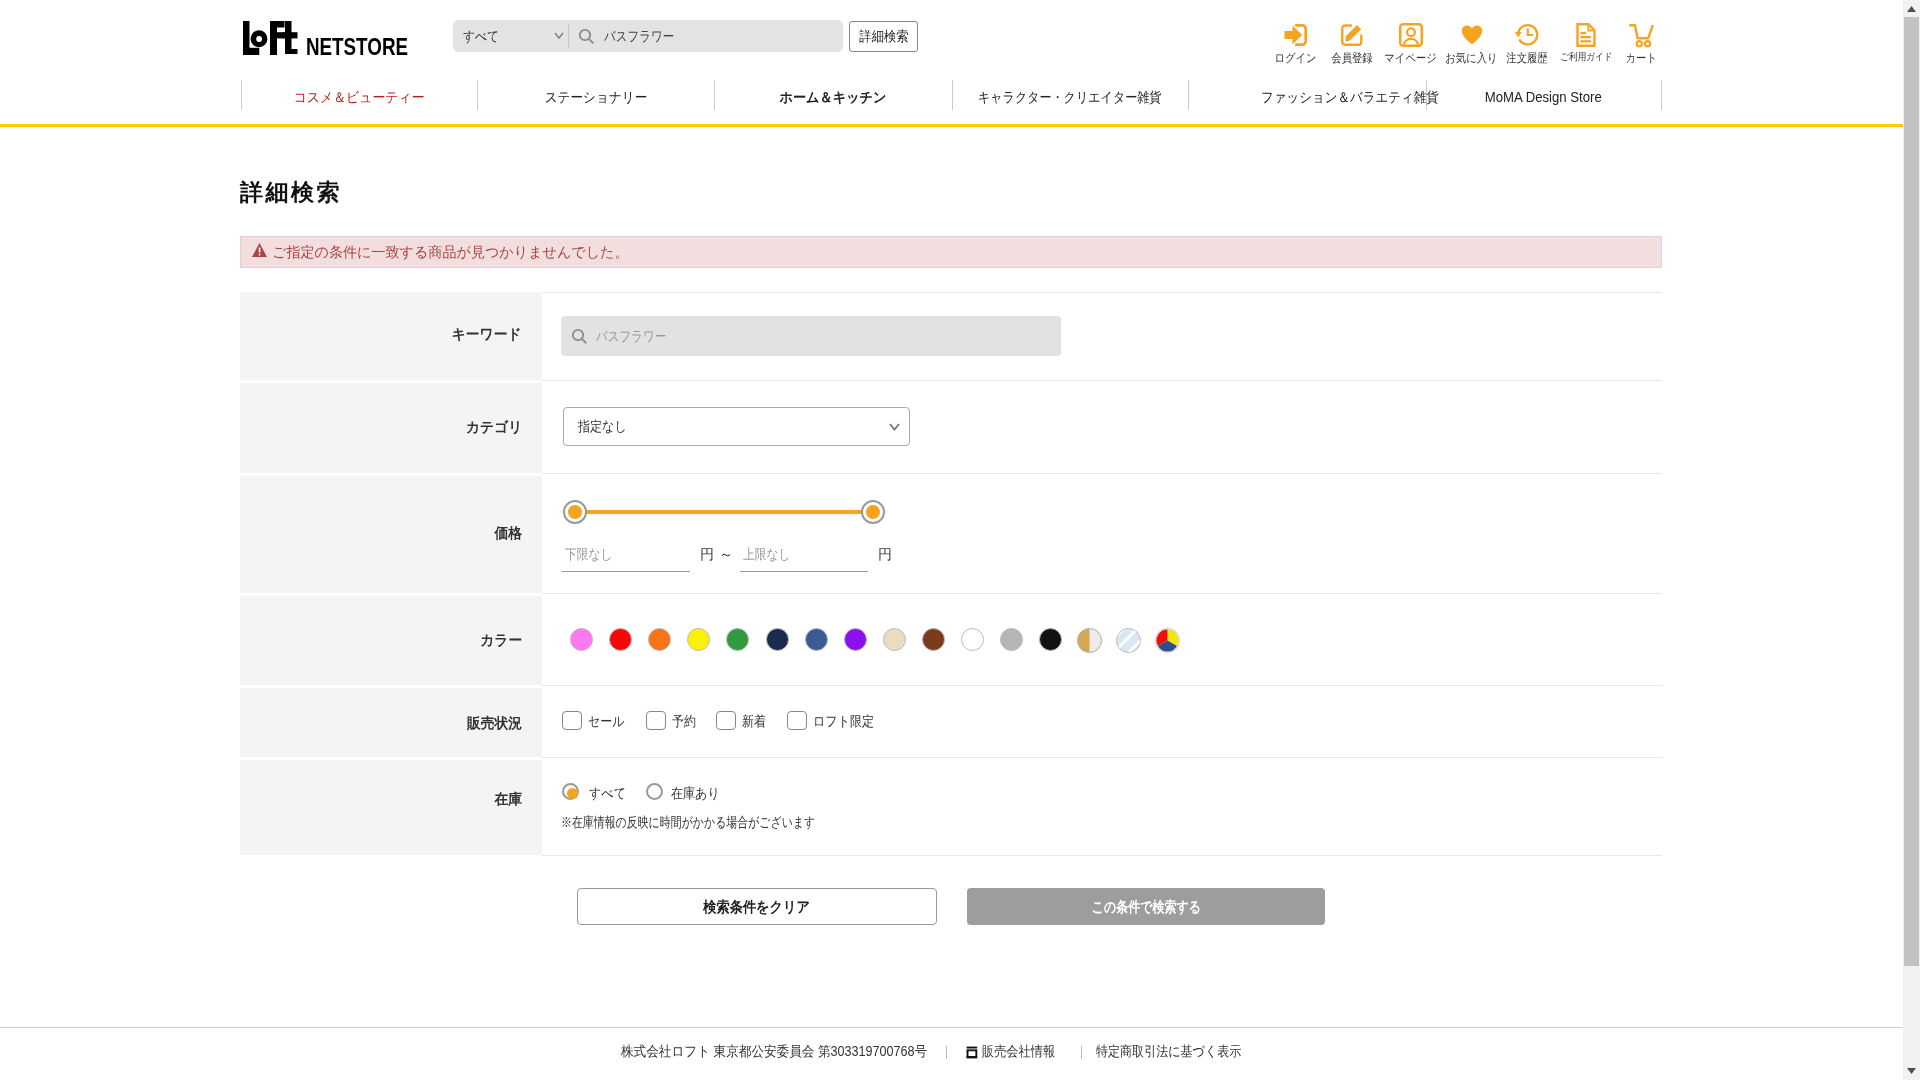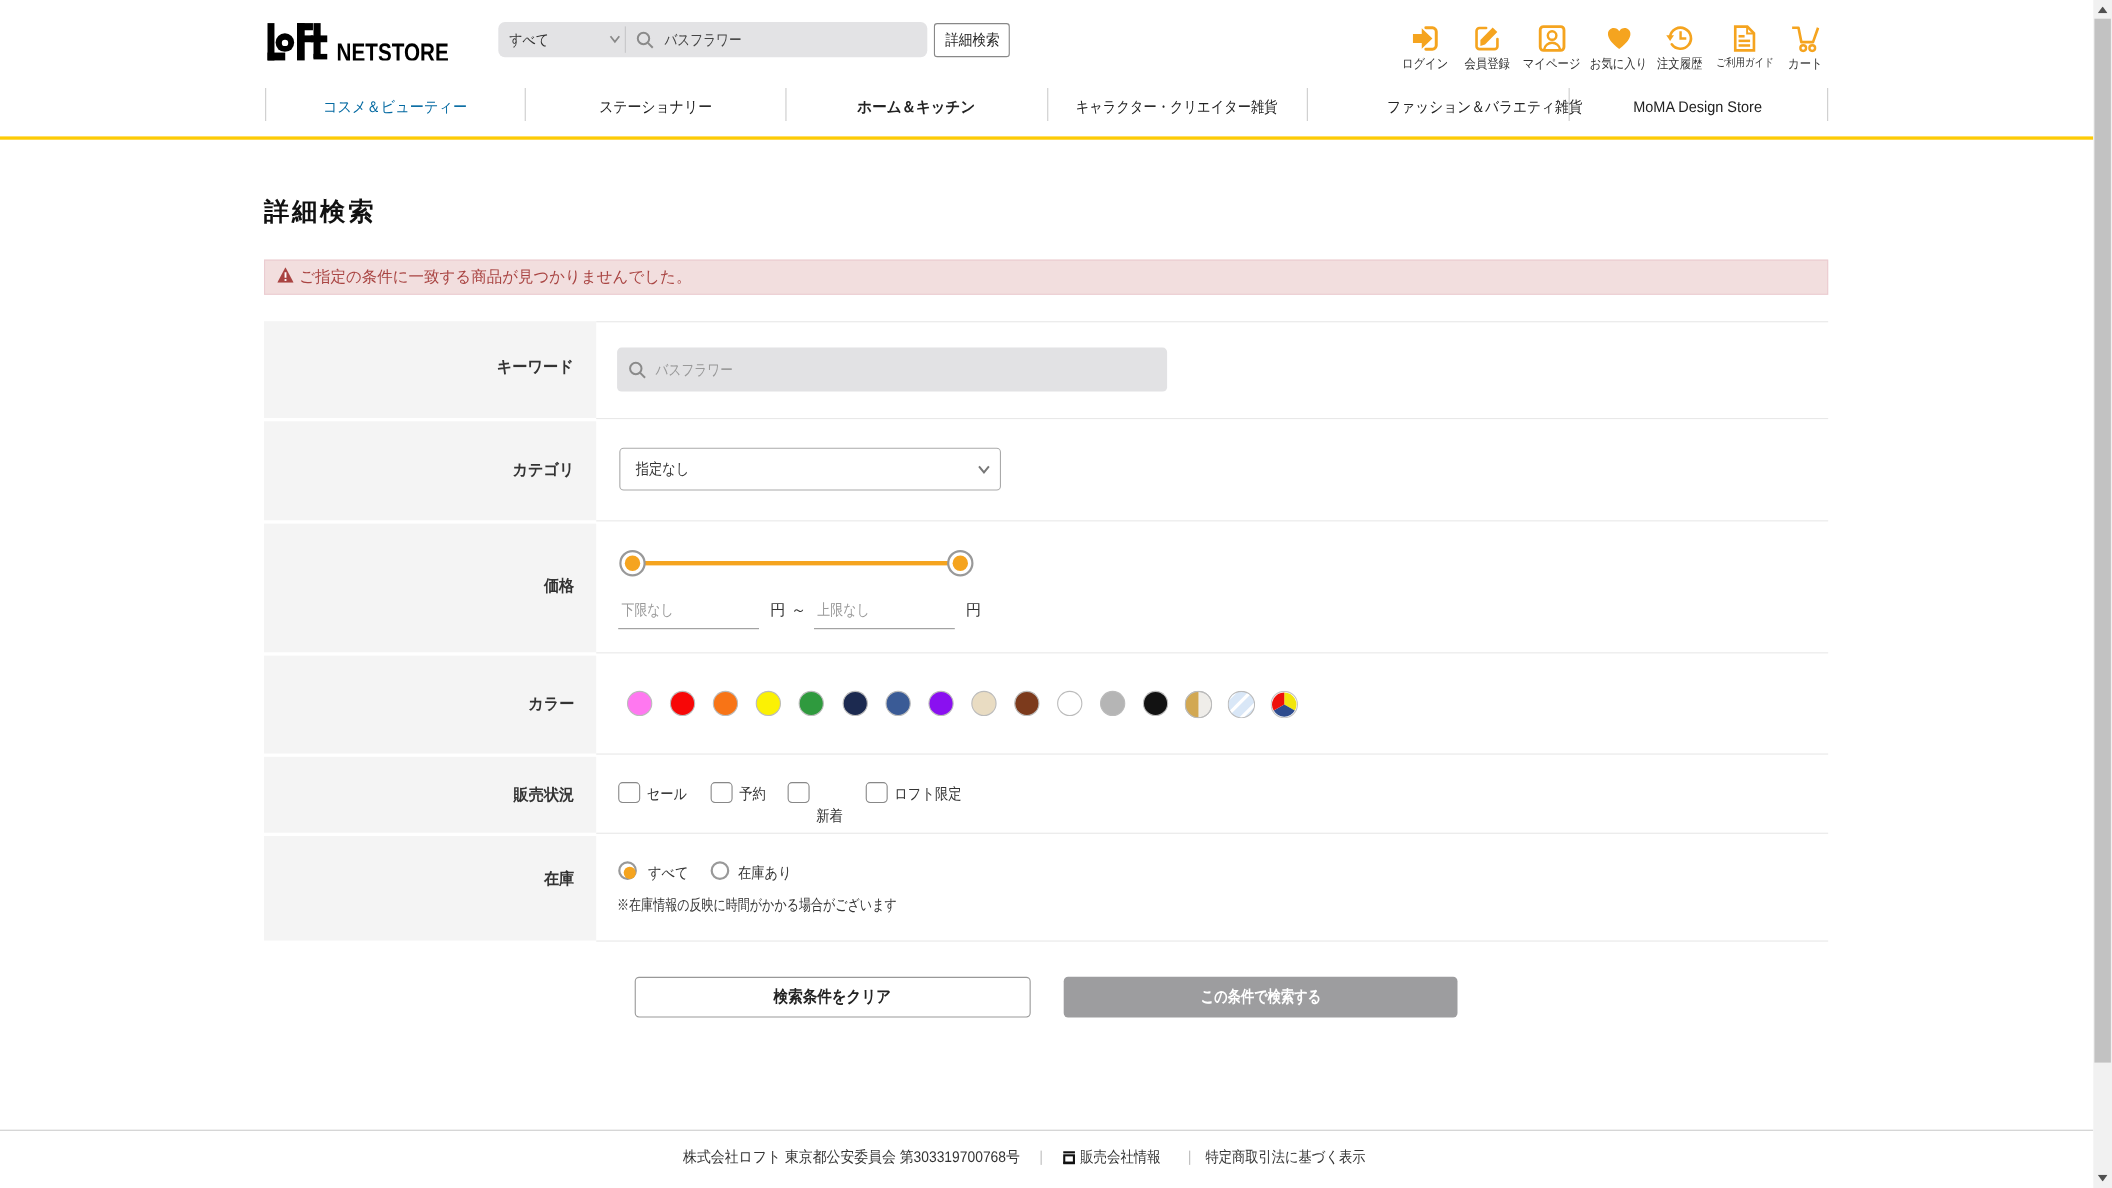--- a/index.html
+++ b/index.html
@@ -95,21 +95,21 @@
   </svg>
   <div class="abs" style="left:1581px; top:50px; width:120px; text-align:center; font-size:12px; color:#333; white-space:nowrap;"><span class="jp">カート</span></div>
 
   <div class="abs" style="left:241px; top:80px; width:1px; height:30px; background:#ccc;"></div>
   <div class="abs" style="left:477px; top:80px; width:1px; height:30px; background:#ccc;"></div>
   <div class="abs" style="left:714px; top:80px; width:1px; height:30px; background:#ccc;"></div>
   <div class="abs" style="left:952px; top:80px; width:1px; height:30px; background:#ccc;"></div>
   <div class="abs" style="left:1188px; top:80px; width:1px; height:30px; background:#ccc;"></div>
   <div class="abs" style="left:1426px; top:80px; width:1px; height:30px; background:#ccc;"></div>
   <div class="abs" style="left:1661px; top:80px; width:1px; height:30px; background:#ccc;"></div>
-  <div class="abs" style="left:241px; top:89px; width:236px; font-size:14px; color:#0369a1; text-align:center;"><span class="jp" style="transform:scaleX(0.92);">コスメ＆ビューティー</span></div>
+  <div class="abs" style="left:241px; top:89px; width:236px; font-size:14px; color:#b91c1c; text-align:center;"><span class="jp" style="transform:scaleX(0.92);">コスメ＆ビューティー</span></div>
   <div class="abs" style="left:477px; top:89px; width:237px; font-size:14px; color:#222; text-align:center;"><span class="jp" style="transform:scaleX(0.90);">ステーショナリー</span></div>
   <div class="abs" style="left:714px; top:89px; width:238px; font-size:14px; color:#222; text-align:center;font-weight:bold;"><span class="jp" style="transform:scaleX(0.94);">ホーム＆キッチン</span></div>
   <div class="abs" style="left:952px; top:89px; width:236px; font-size:14px; color:#222; text-align:center;"><span class="jp">キャラクター・クリエイター雑貨</span></div>
   <div class="abs" style="left:1188px; top:89px; width:238px; font-size:14px; color:#222; text-align:center;margin-left:43px;"><span class="jp" style="transform:scaleX(0.89);">ファッション＆バラエティ雑貨</span></div>
   <div class="abs" style="left:1426px; top:89px; width:235px; font-size:14px; color:#222; text-align:center;"><span class="jp" style="transform:scaleX(0.94);">MoMA Design Store</span></div>
   <div class="abs" style="left:0; top:124px; width:1903px; height:3px; background:#FDCB06;"></div>
 
   <div class="abs" style="left:240px; top:177px; font-size:23px; font-weight:bold; color:#111; letter-spacing:2.5px;">詳細検索</div>
 
   <div class="abs" style="left:240px; top:236px; width:1422px; height:32px; background:#F2DEDE; border:1px solid #EBCCD1;"></div>
@@ -209,21 +209,21 @@
     <path d="M12.5 12.5 L12.5 1.5 A11 11 0 0 1 22.03 18 Z" fill="#F2E50C"></path>
     <path d="M12.5 12.5 L22.03 18 A11 11 0 0 1 2.97 18 Z" fill="#2E4C8E"></path>
     <path d="M12.5 12.5 L2.97 18 A11 11 0 0 1 12.5 1.5 Z" fill="#EE100A"></path>
   </svg>
 
   <div class="abs cb" style="left:562px;"></div>
     <div class="abs cblbl" style="left:588px;"><span class="jpl">セール</span></div>
   <div class="abs cb" style="left:646px;"></div>
     <div class="abs cblbl" style="left:672px;"><span class="jpl">予約</span></div>
   <div class="abs cb" style="left:716px;"></div>
-    <div class="abs cblbl" style="left:742px;margin-top:20px;"><span class="jpl">新着</span></div>
+    <div class="abs cblbl" style="left:742px;"><span class="jpl">新着</span></div>
   <div class="abs cb" style="left:787px;"></div>
     <div class="abs cblbl" style="left:813px;"><span class="jpl">ロフト限定</span></div>
 
   <div class="abs" style="left:561.5px; top:782.5px; width:17px; height:17px; border:2px solid #999; border-radius:50%; background:#fff;"></div>
   <div class="abs" style="left:566.5px; top:787.5px; width:11px; height:11px; border-radius:50%; background:#F5A41F;"></div>
   <div class="abs" style="left:589px; top:785px; font-size:14px; color:#333;"><span class="jpl">すべて</span></div>
   <div class="abs" style="left:645.5px; top:782.5px; width:17px; height:17px; border:2px solid #999; border-radius:50%; background:#fff;"></div>
   <div class="abs" style="left:671px; top:785px; font-size:14px; color:#333;"><span class="jpl">在庫あり</span></div>
   <div class="abs" style="left:561px; top:814px; font-size:14px; color:#333;"><span class="jpl" style="transform:scaleX(0.78);">※在庫情報の反映に時間がかかる場合がございます</span></div>
 

